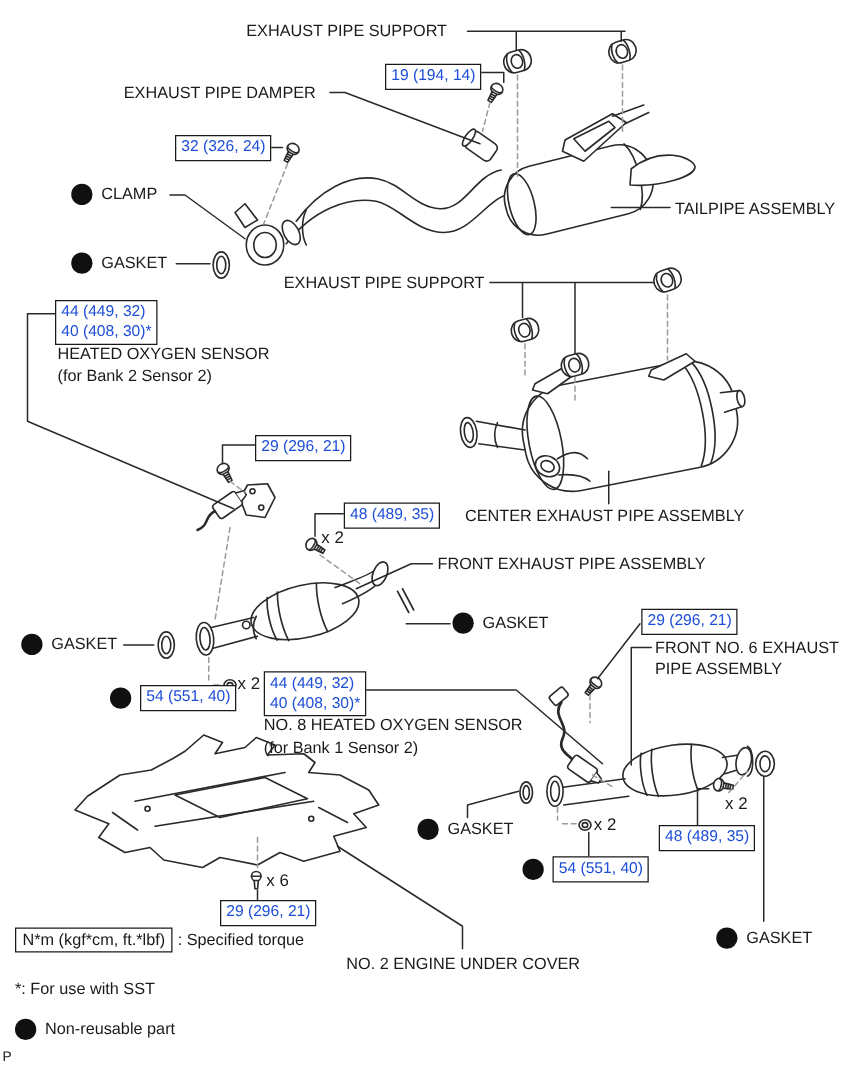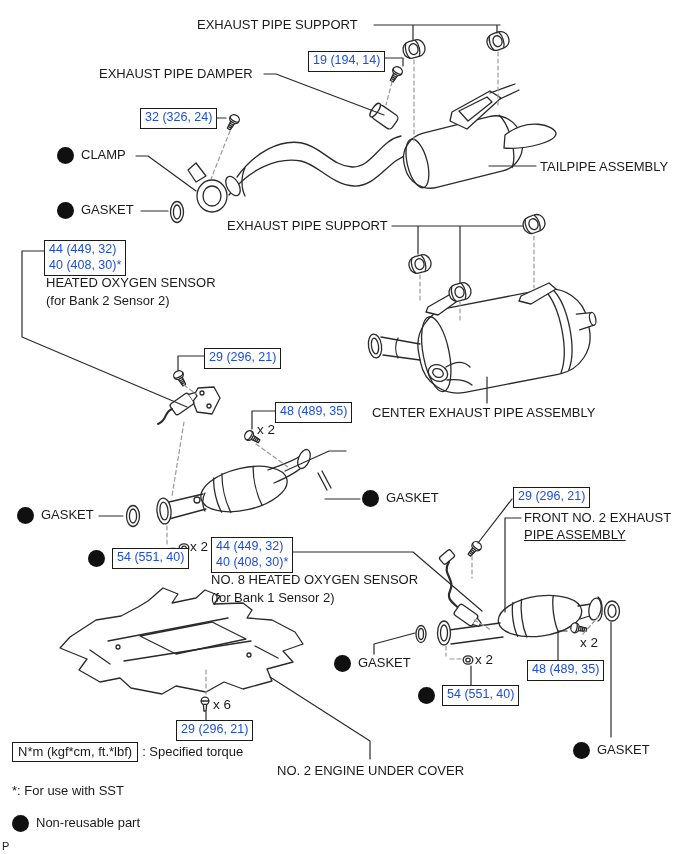--- a/index.html
+++ b/index.html
@@ -260,33 +260,34 @@
   <div class="lbl" style="left:46px;top:294px;">(for Bank 2 Sensor 2)</div>
 
   <div class="lbl" style="left:540px;top:160px;">TAILPIPE ASSEMBLY</div>
   <div class="lbl" style="left:227px;top:219px;">EXHAUST PIPE SUPPORT</div>
 
   <div class="tbox" style="left:204px;top:348px;">29 (296, 21)</div>
   <div class="tbox" style="left:275px;top:402px;">48 (489, 35)</div>
   <div class="mult" style="left:257px;top:422px;">x 2</div>
 
   <div class="lbl" style="left:372px;top:406px;">CENTER EXHAUST PIPE ASSEMBLY</div>
+  <div class="lbl" style="left:350px;top:444px;">FRONT EXHAUST PIPE ASSEMBLY</div>
 
   <div class="brow" style="left:362px;top:490px;">
     <span class="bullet"></span>
     <span class="lbl" style="position:static;">GASKET</span>
   </div>
   <div class="brow" style="left:17px;top:507px;">
     <span class="bullet"></span>
     <span class="lbl" style="position:static;">GASKET</span>
   </div>
 
   <div class="tbox" style="left:513px;top:487px;">29 (296, 21)</div>
-  <div class="lbl" style="left:524px;top:511px;">FRONT NO. 2 EXHAUST</div>
-  <div class="lbl" style="left:524px;top:528px;text-decoration:underline;">PIPE ASSEMBLY</div>
+  <div class="lbl" style="left:524px;top:511px;">FRONT NO. 6 EXHAUST</div>
+  <div class="lbl" style="left:524px;top:528px;">PIPE ASSEMBLY</div>
 
   <div class="mult" style="left:190px;top:539px;">x 2</div>
   <div class="brow" style="left:88px;top:548px;">
     <span class="bullet"></span>
     <span class="tbox" style="position:static;">54 (551, 40)</span>
   </div>
 
   <div class="tbox" style="left:211px;top:537px;">
     <div>44 (449, 32)</div>
     <div>40 (408, 30)*</div>

